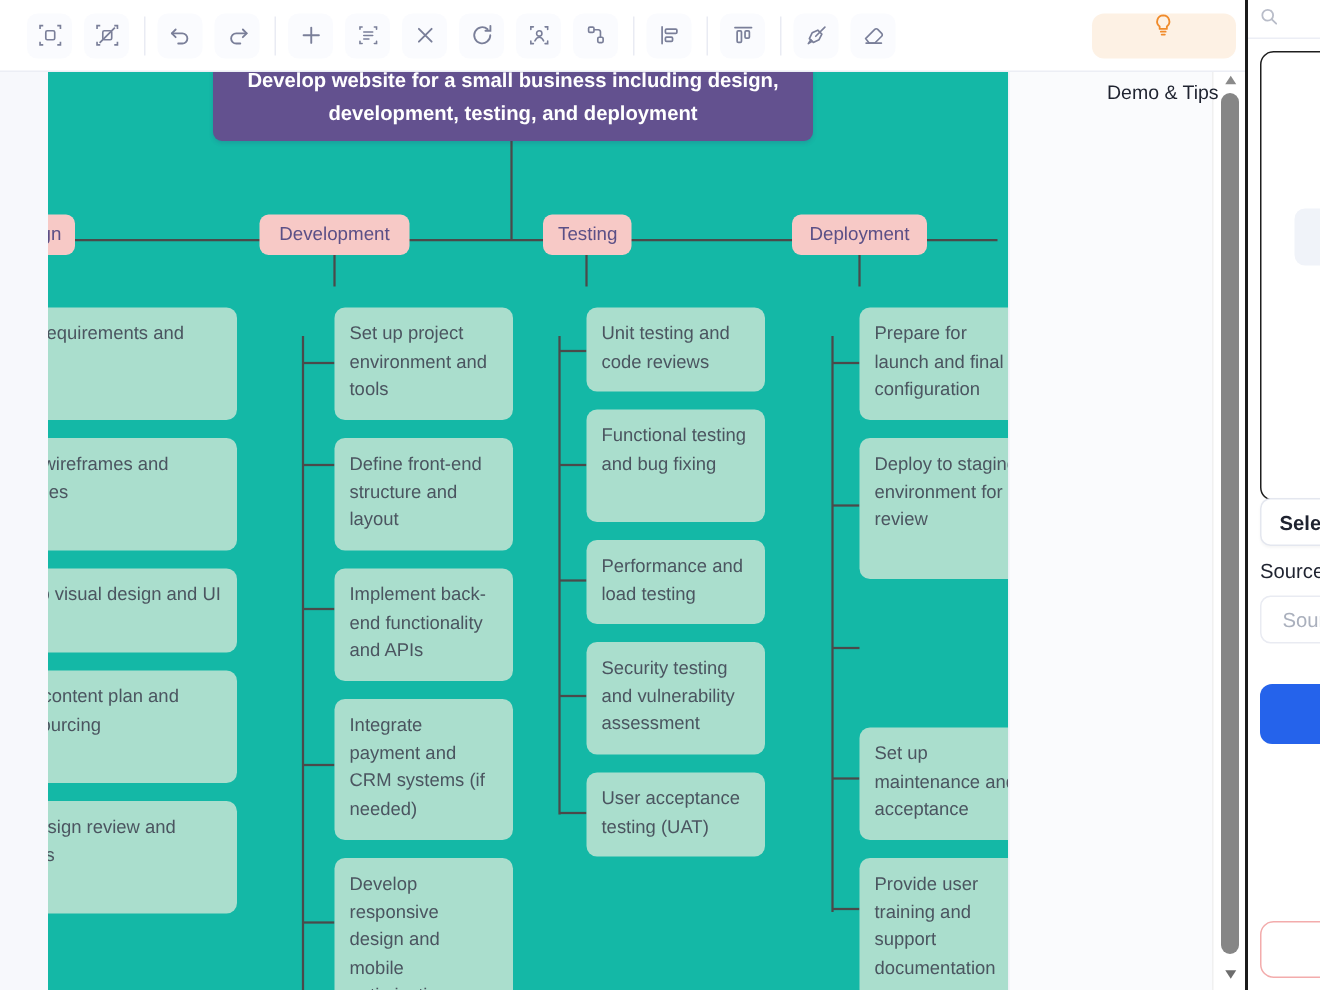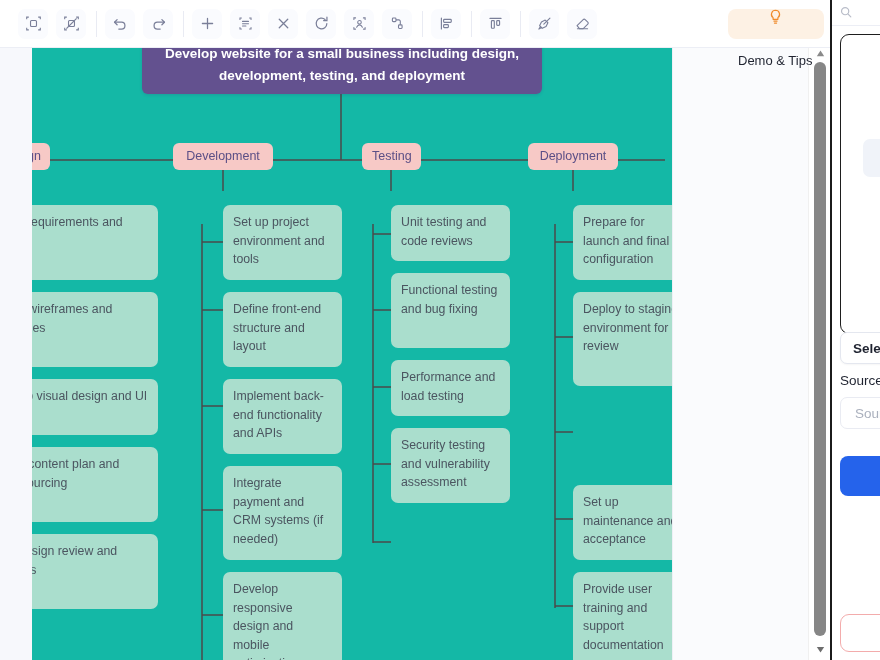--- a/index.html
+++ b/index.html
@@ -381,20 +381,21 @@
       <div class="node node-leaf" style="left:191px; top:157px; width:119px; height:75px;">Set up project environment and tools</div>
       <div class="node node-leaf" style="left:191px; top:244px; width:119px; height:75px;">Define front-end structure and layout</div>
       <div class="node node-leaf" style="left:191px; top:331px; width:119px; height:75px;">Implement back-end functionality and APIs</div>
       <div class="node node-leaf" style="left:191px; top:418px; width:119px; height:94px;">Integrate payment and CRM systems (if needed)</div>
       <div class="node node-leaf" style="left:191px; top:524px; width:119px; height:113px;">Develop responsive design and mobile optimization</div>
 
       <div class="node node-leaf" style="left:359px; top:157px; width:119px; height:56px;">Unit testing and code reviews</div>
       <div class="node node-leaf" style="left:359px; top:225px; width:119px; height:75px;">Functional testing and bug fixing</div>
       <div class="node node-leaf" style="left:359px; top:312px; width:119px; height:56px;">Performance and load testing</div>
       <div class="node node-leaf" style="left:359px; top:380px; width:119px; height:75px;">Security testing and vulnerability assessment</div>
+      <div class="node node-leaf" style="left:359px; top:467px; width:119px; height:56px;">User acceptance testing (UAT)</div>
 
       <div class="node node-leaf" style="left:541px; top:157px; width:119px; height:75px;">Prepare for launch and final configuration</div>
       <div class="node node-leaf" style="left:541px; top:244px; width:119px; height:94px;">Deploy to staging environment for review</div>
       <div class="node node-leaf" style="left:541px; top:437px; width:119px; height:75px;">Set up maintenance and acceptance</div>
       <div class="node node-leaf" style="left:541px; top:524px; width:119px; height:94px;">Provide user training and support documentation</div>
 
     </div>
   </div>
 
   <div class="canvas-right-strip"></div>

